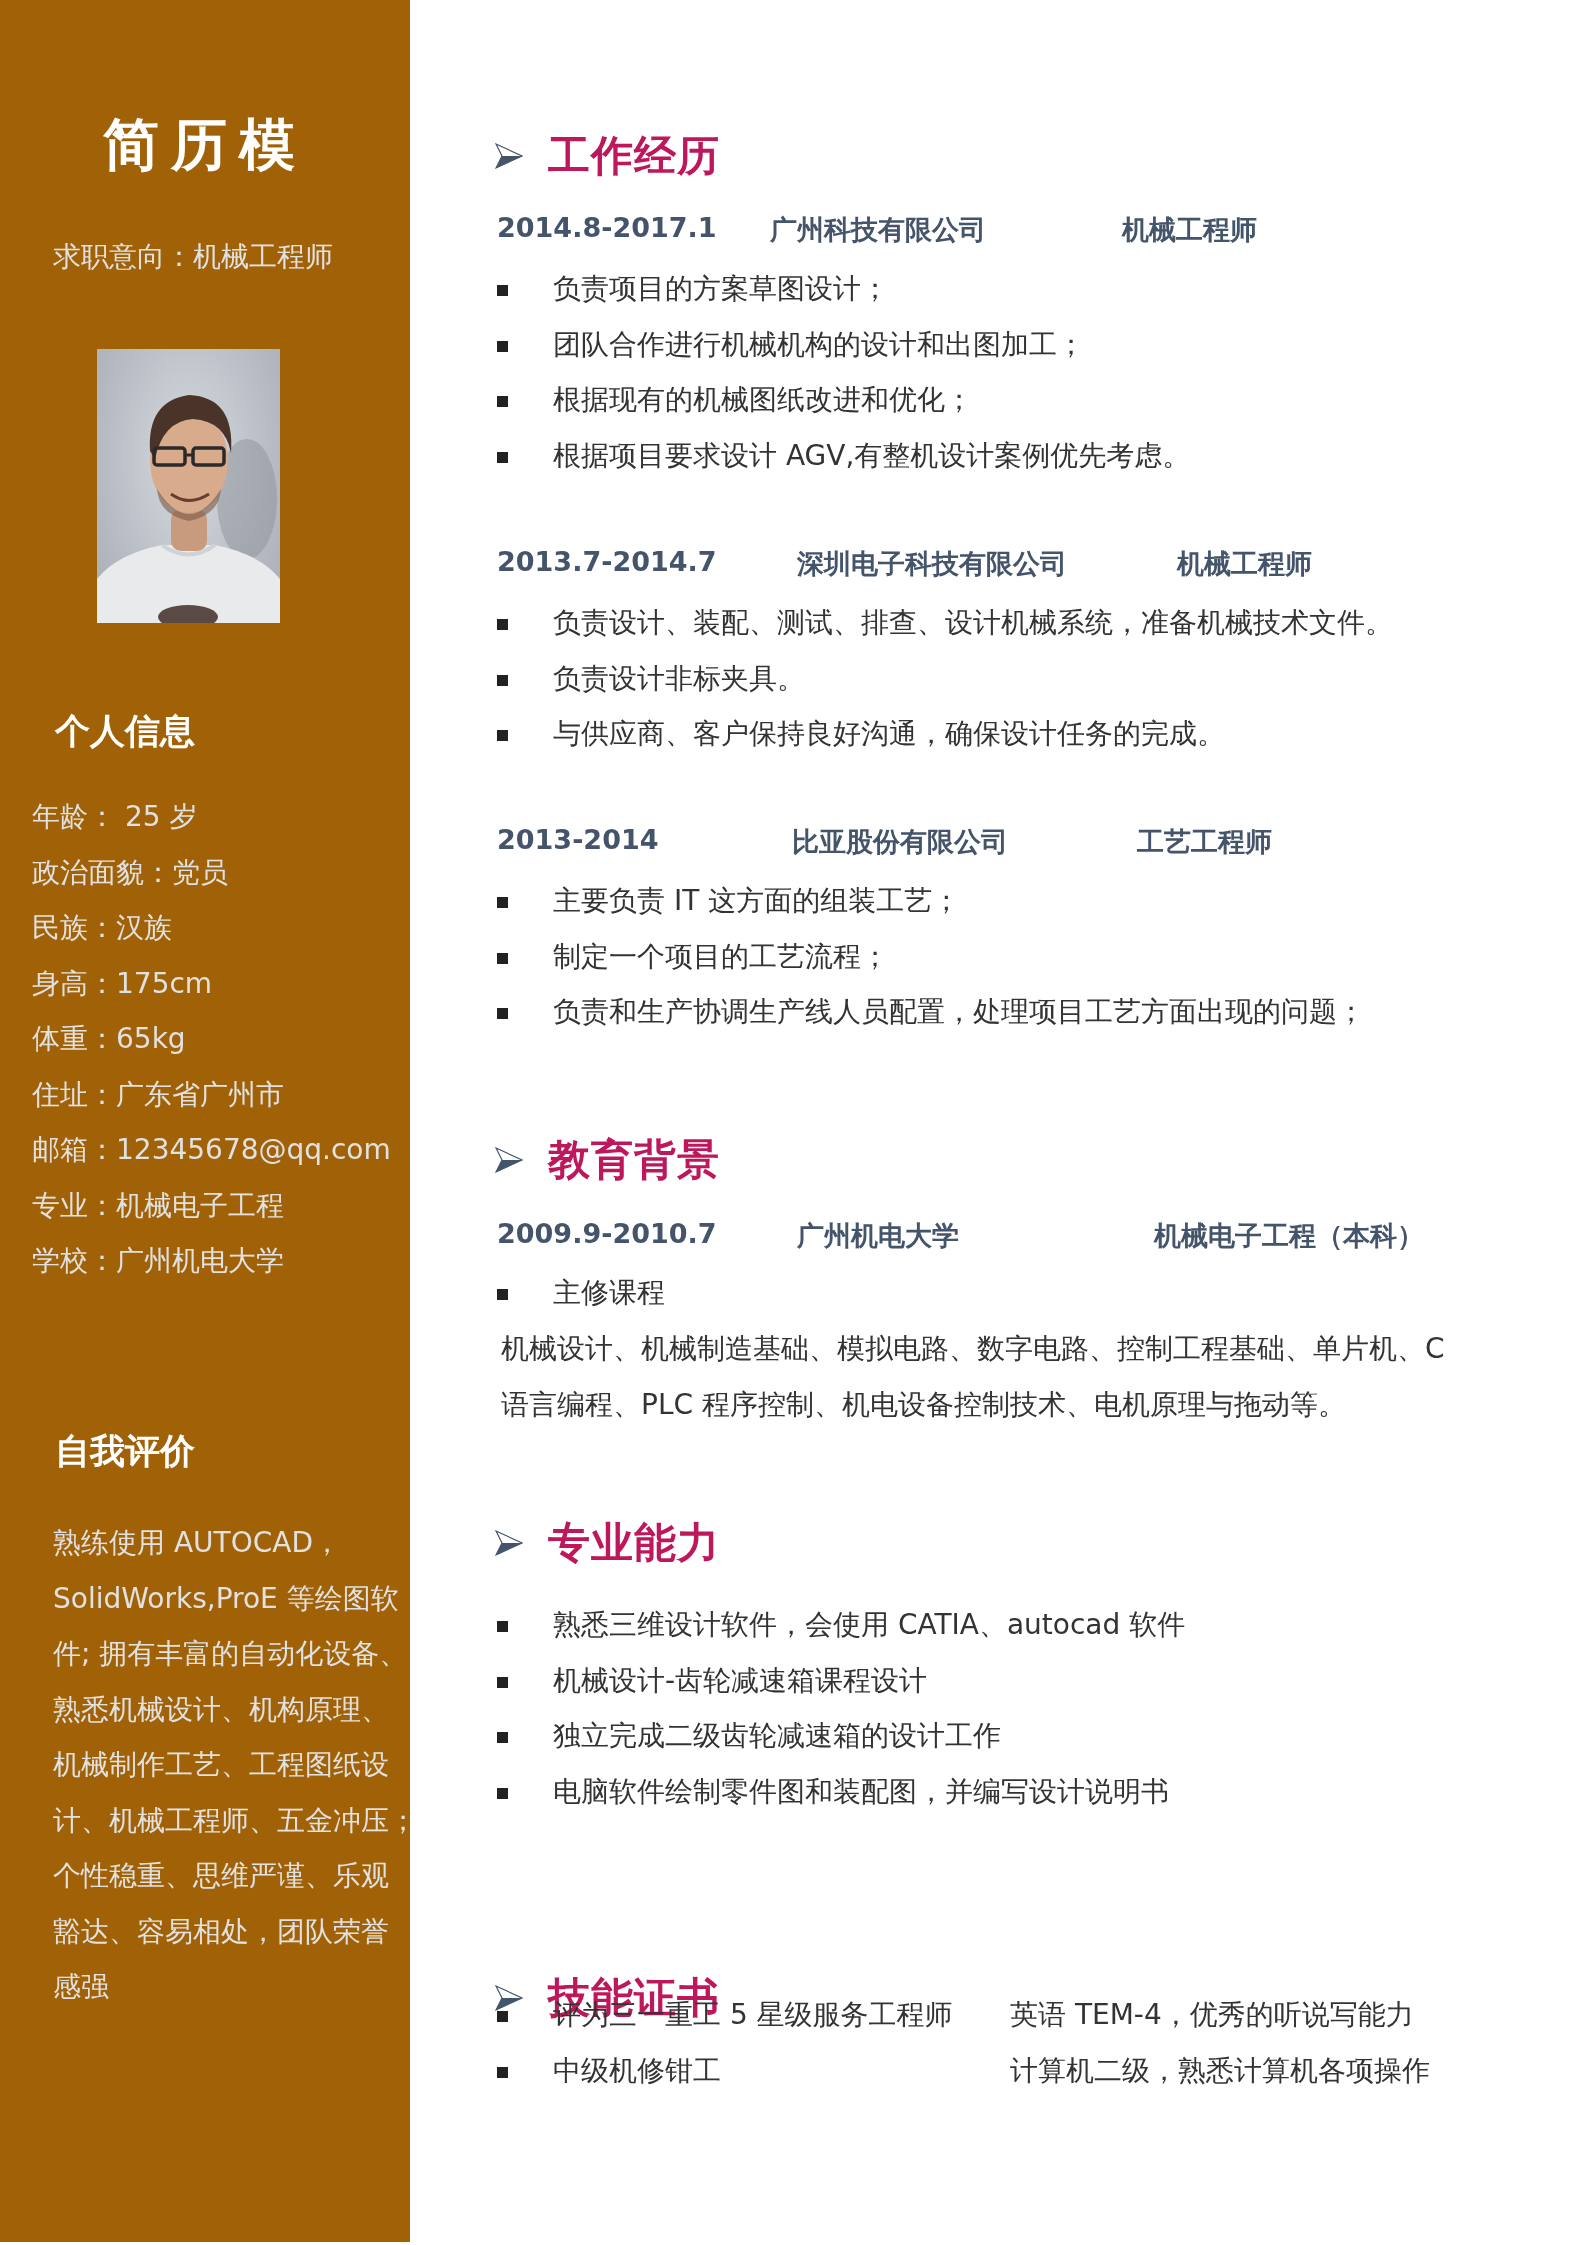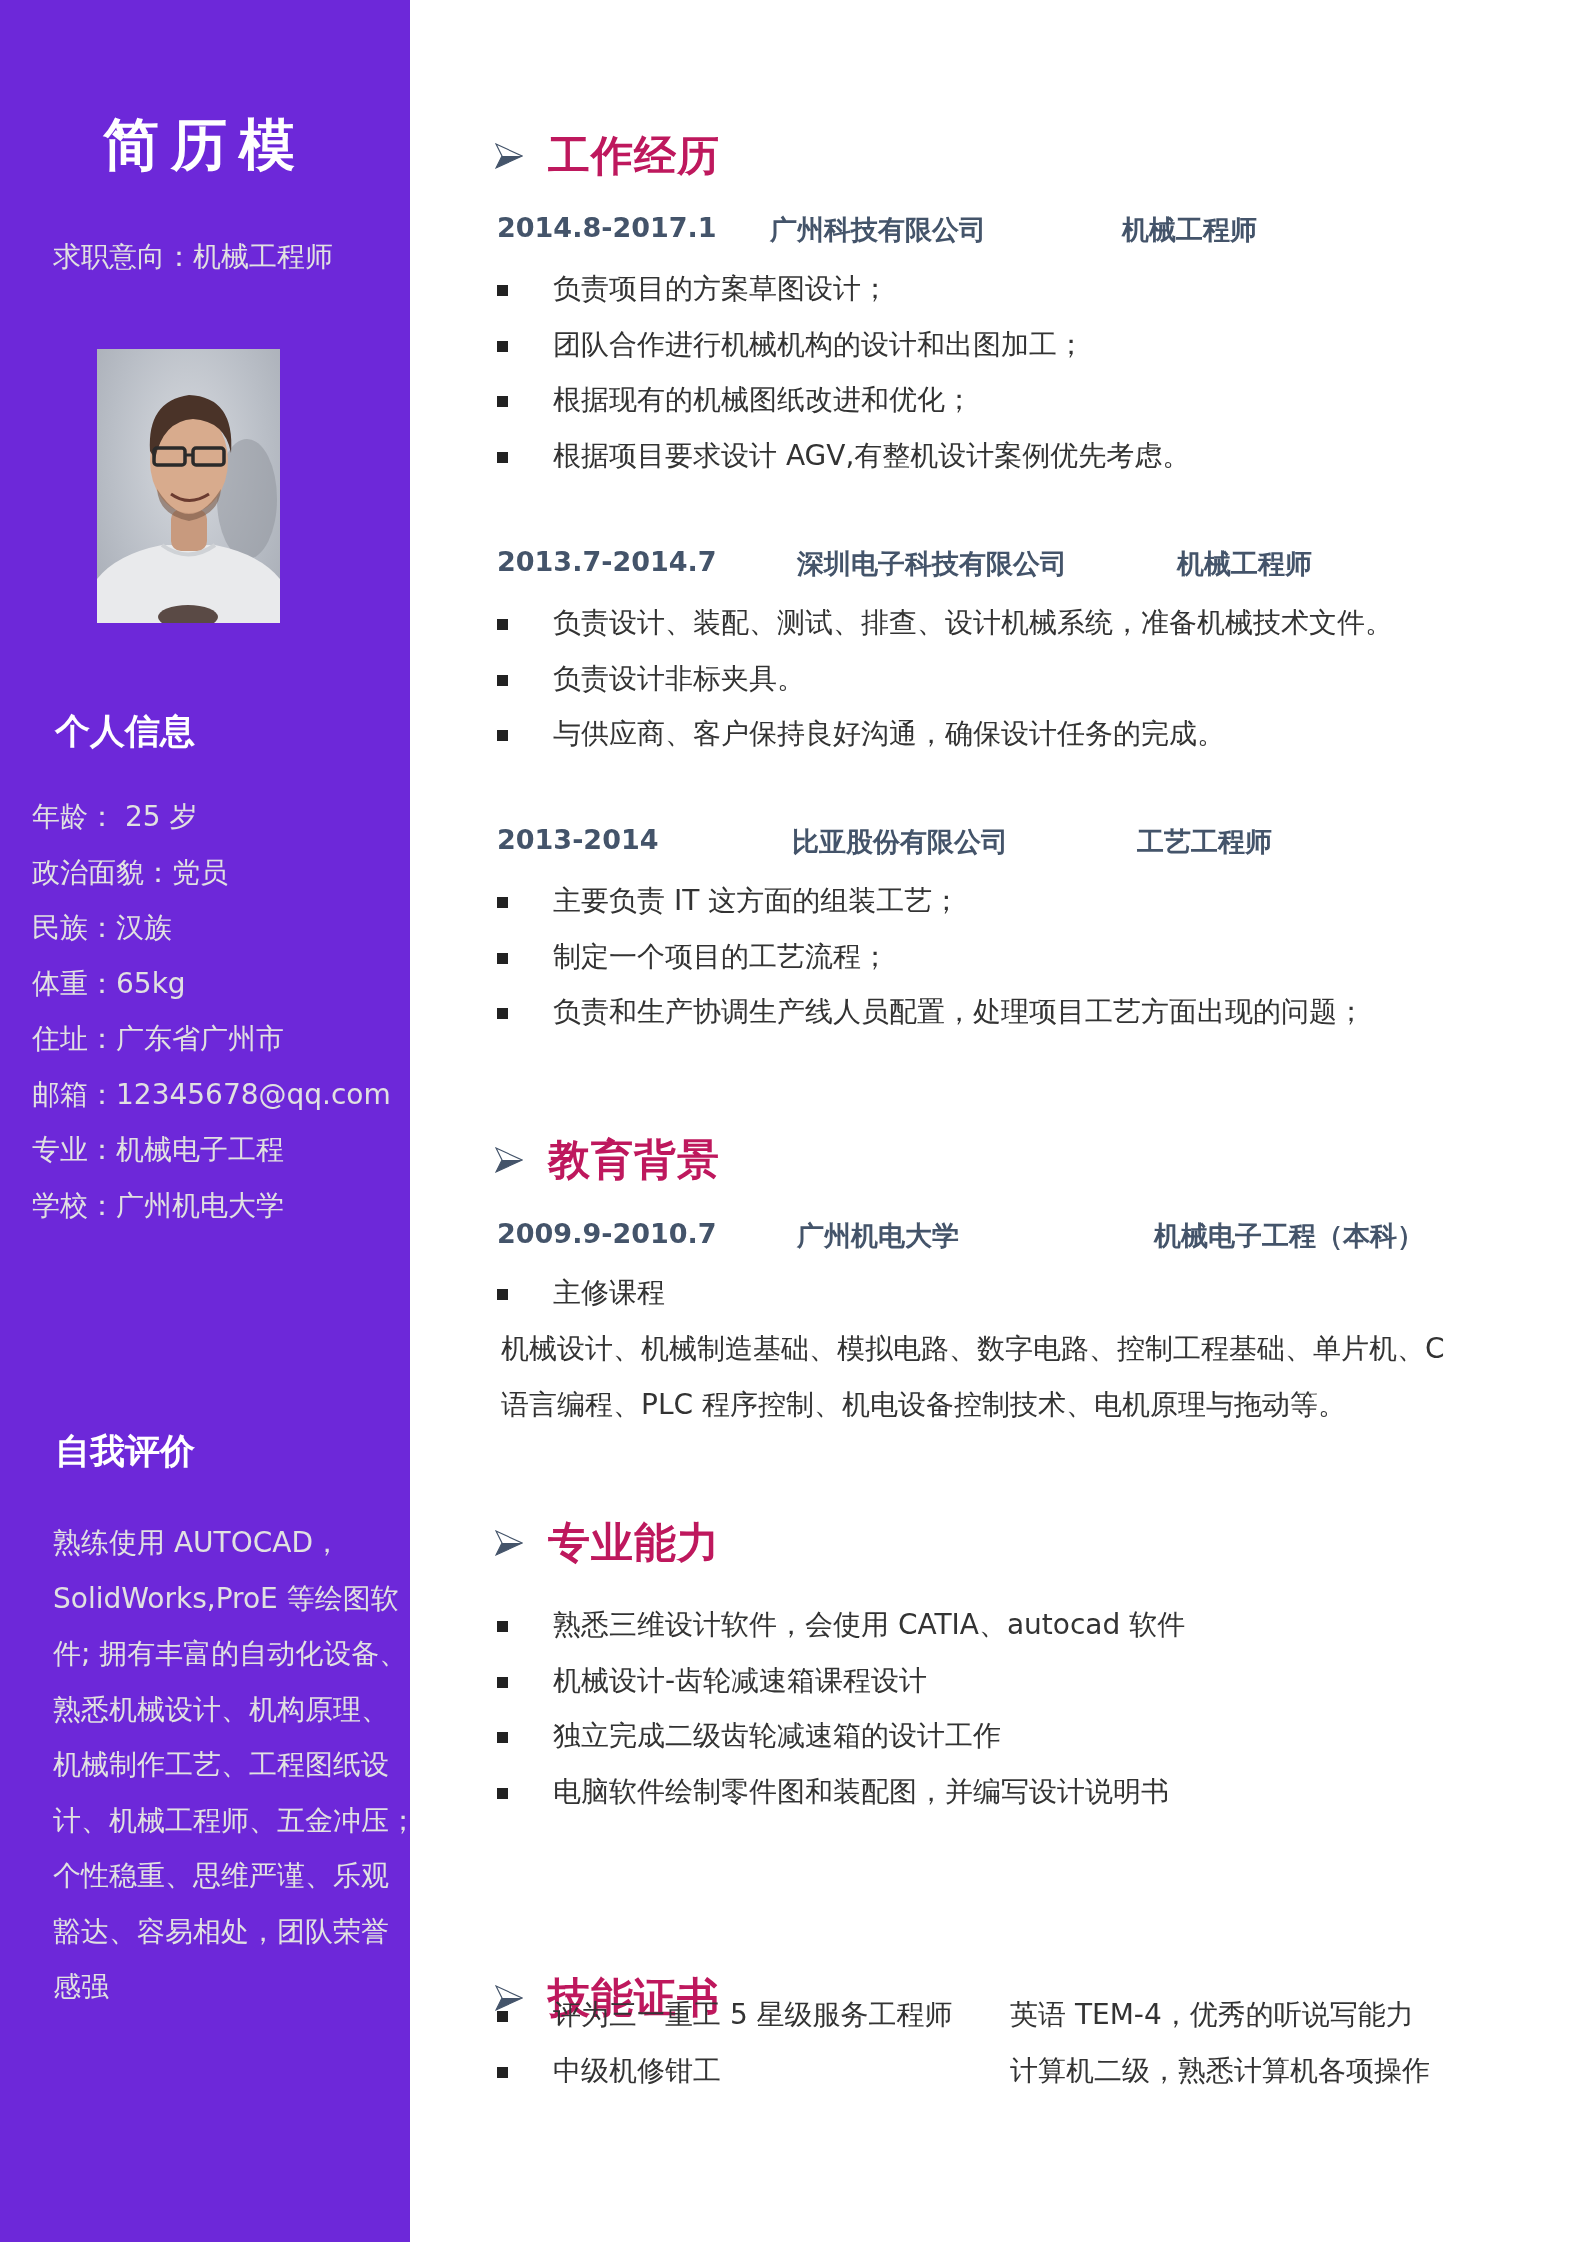--- a/index.html
+++ b/index.html
@@ -1,19 +1,19 @@
 <!DOCTYPE html>
 <html><head>
 <meta charset="utf-8">
 <style>
   * { margin: 0; padding: 0; box-sizing: border-box; }
   html, body { width: 1587px; height: 2245px; background: #ffffff; overflow: hidden; }
   body { position: relative; font-family: "DejaVu Sans", "Liberation Sans", sans-serif; color: #333333; }
 
-  .sidebar { position: absolute; left: 0; top: 0; width: 410px; height: 2242px; background: #6d28d9; color: #e6e6e6; }
+  .sidebar { position: absolute; left: 0; top: 0; width: 410px; height: 2242px; background: #a16207; color: #e6e6e6; }
   .sb-title { position: absolute; left: 0; top: 108px; width: 410px; text-align: center; font-size: 56px; font-weight: bold; color: #ffffff; letter-spacing: 12px; }
   .sb-intent { position: absolute; left: 53px; top: 238px; font-size: 28px; color: #e1e1e1; }
   .sb-photo { position: absolute; left: 97px; top: 349px; width: 183px; height: 274px; overflow: hidden; background: radial-gradient(ellipse at 50% 40%, #d7dadf 0%, #b9bec6 60%, #a6abb4 100%); }
   .sb-photo svg { display: block; }
   .sb-heading { position: absolute; left: 55px; font-size: 35px; font-weight: bold; color: #ffffff; }
   .sb-info { position: absolute; left: 32px; top: 792px; }
   .sb-info-row { height: 55.5px; font-size: 28px; line-height: 50px; color: #e1e1e1; white-space: nowrap; }
   .sb-eval { position: absolute; left: 53px; top: 1518px; width: 350px; }
   .sb-eval-line { height: 55.5px; font-size: 28px; line-height: 50px; color: #e1e1e1; white-space: nowrap; }
 
@@ -56,20 +56,21 @@
       <line x1="88" y1="106" x2="96" y2="106" stroke="#2a2a2a" stroke-width="3"></line>
       <path d="M74 145 Q92 158 112 145" fill="none" stroke="#6a3b30" stroke-width="3"></path>
     </svg>
   </div>
 
   <div class="sb-heading" style="top:708px;">个人信息</div>
   <div class="sb-info">
     <div class="sb-info-row">年龄：  25 岁</div>
     <div class="sb-info-row">政治面貌：党员</div>
     <div class="sb-info-row">民族：汉族</div>
+    <div class="sb-info-row">身高：175cm</div>
     <div class="sb-info-row">体重：65kg</div>
     <div class="sb-info-row">住址：广东省广州市</div>
     <div class="sb-info-row">邮箱：12345678@qq.com</div>
     <div class="sb-info-row">专业：机械电子工程</div>
     <div class="sb-info-row">学校：广州机电大学</div>
   </div>
 
   <div class="sb-heading" style="top:1428px;">自我评价</div>
   <div class="sb-eval">
     <div class="sb-eval-line">熟练使用 AUTOCAD，</div>

